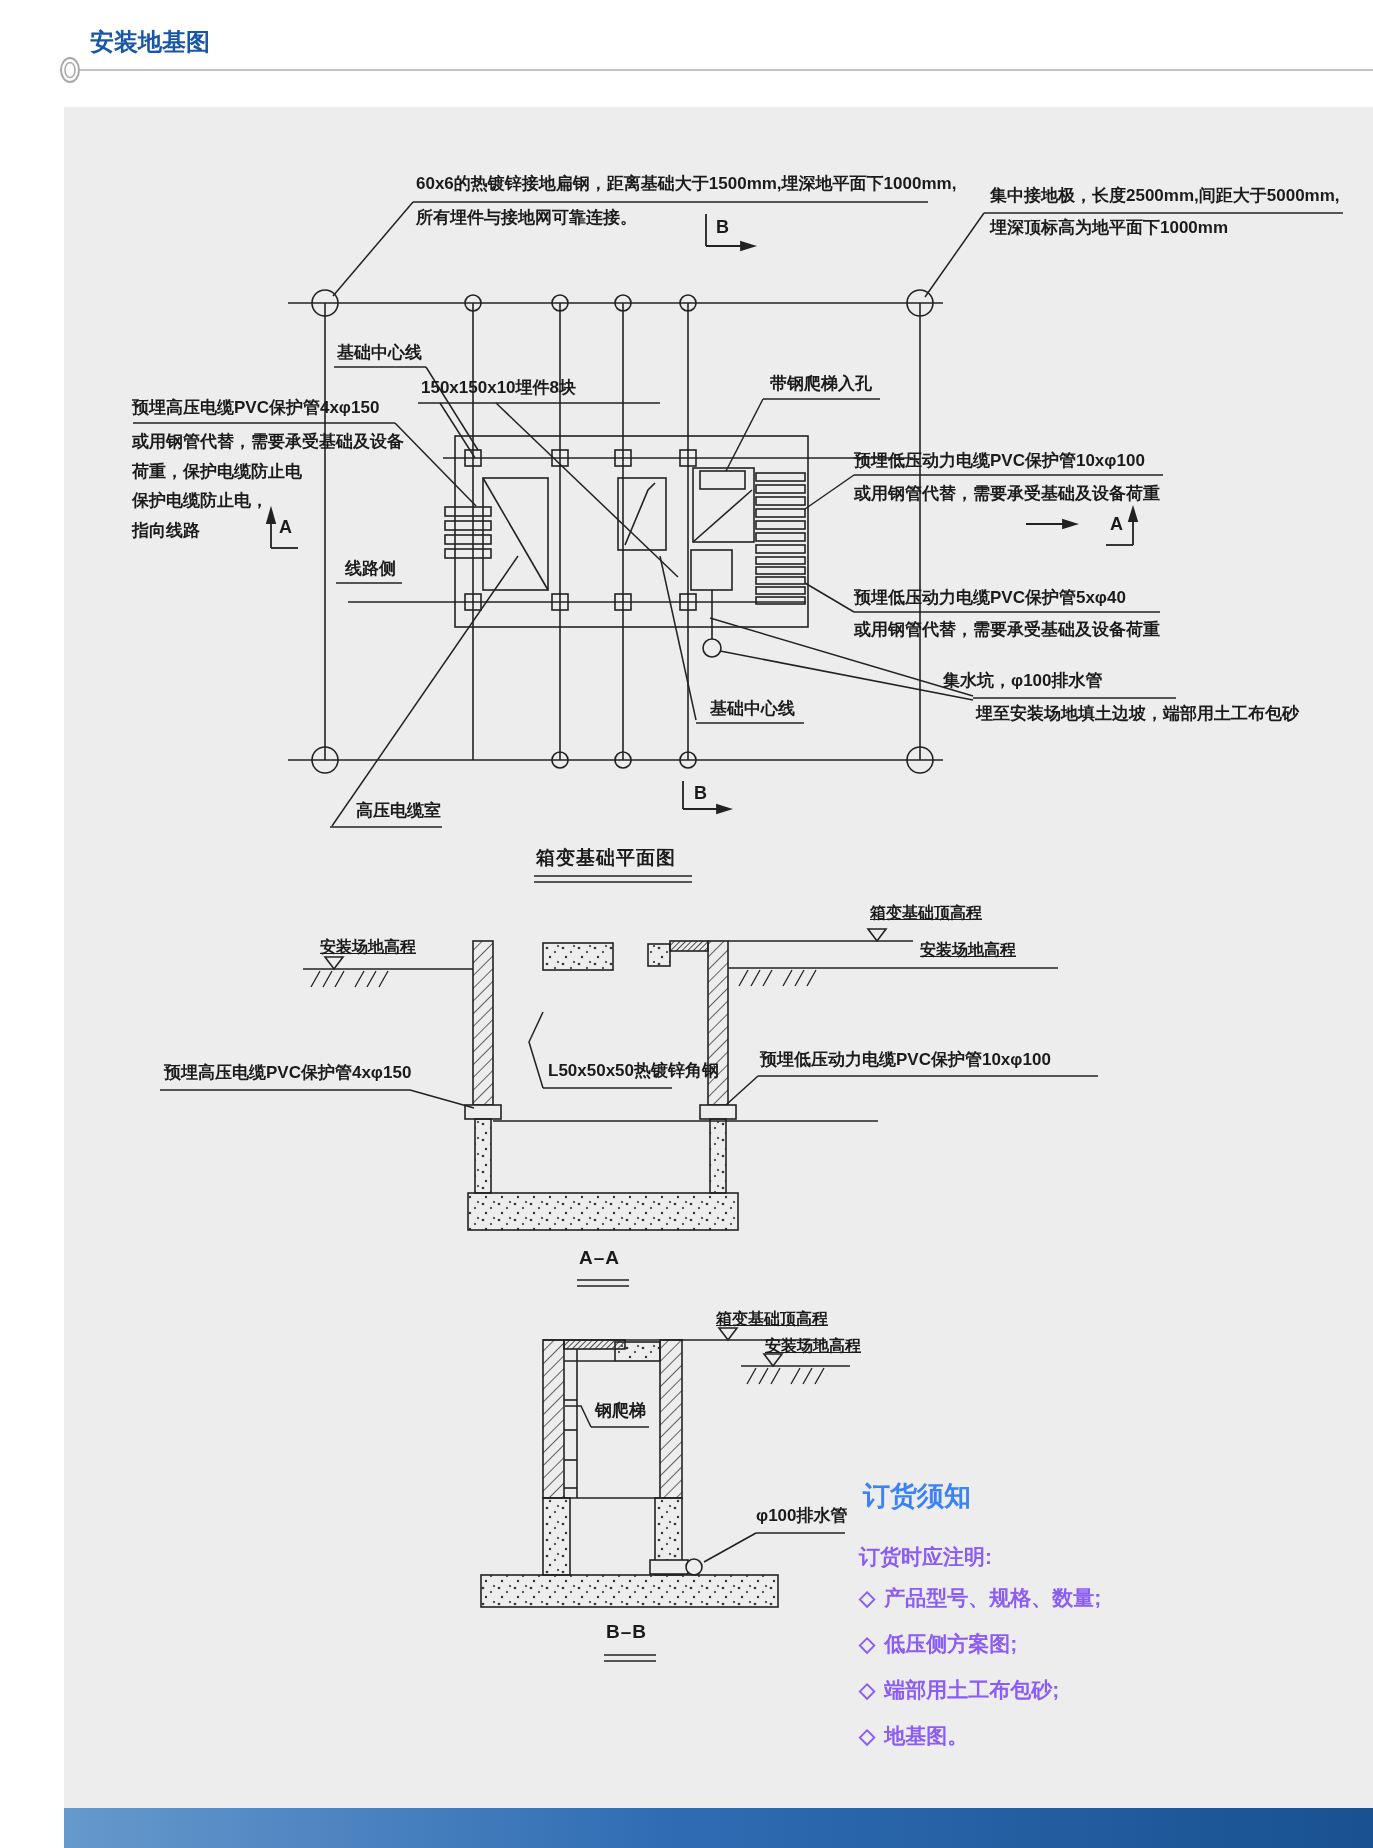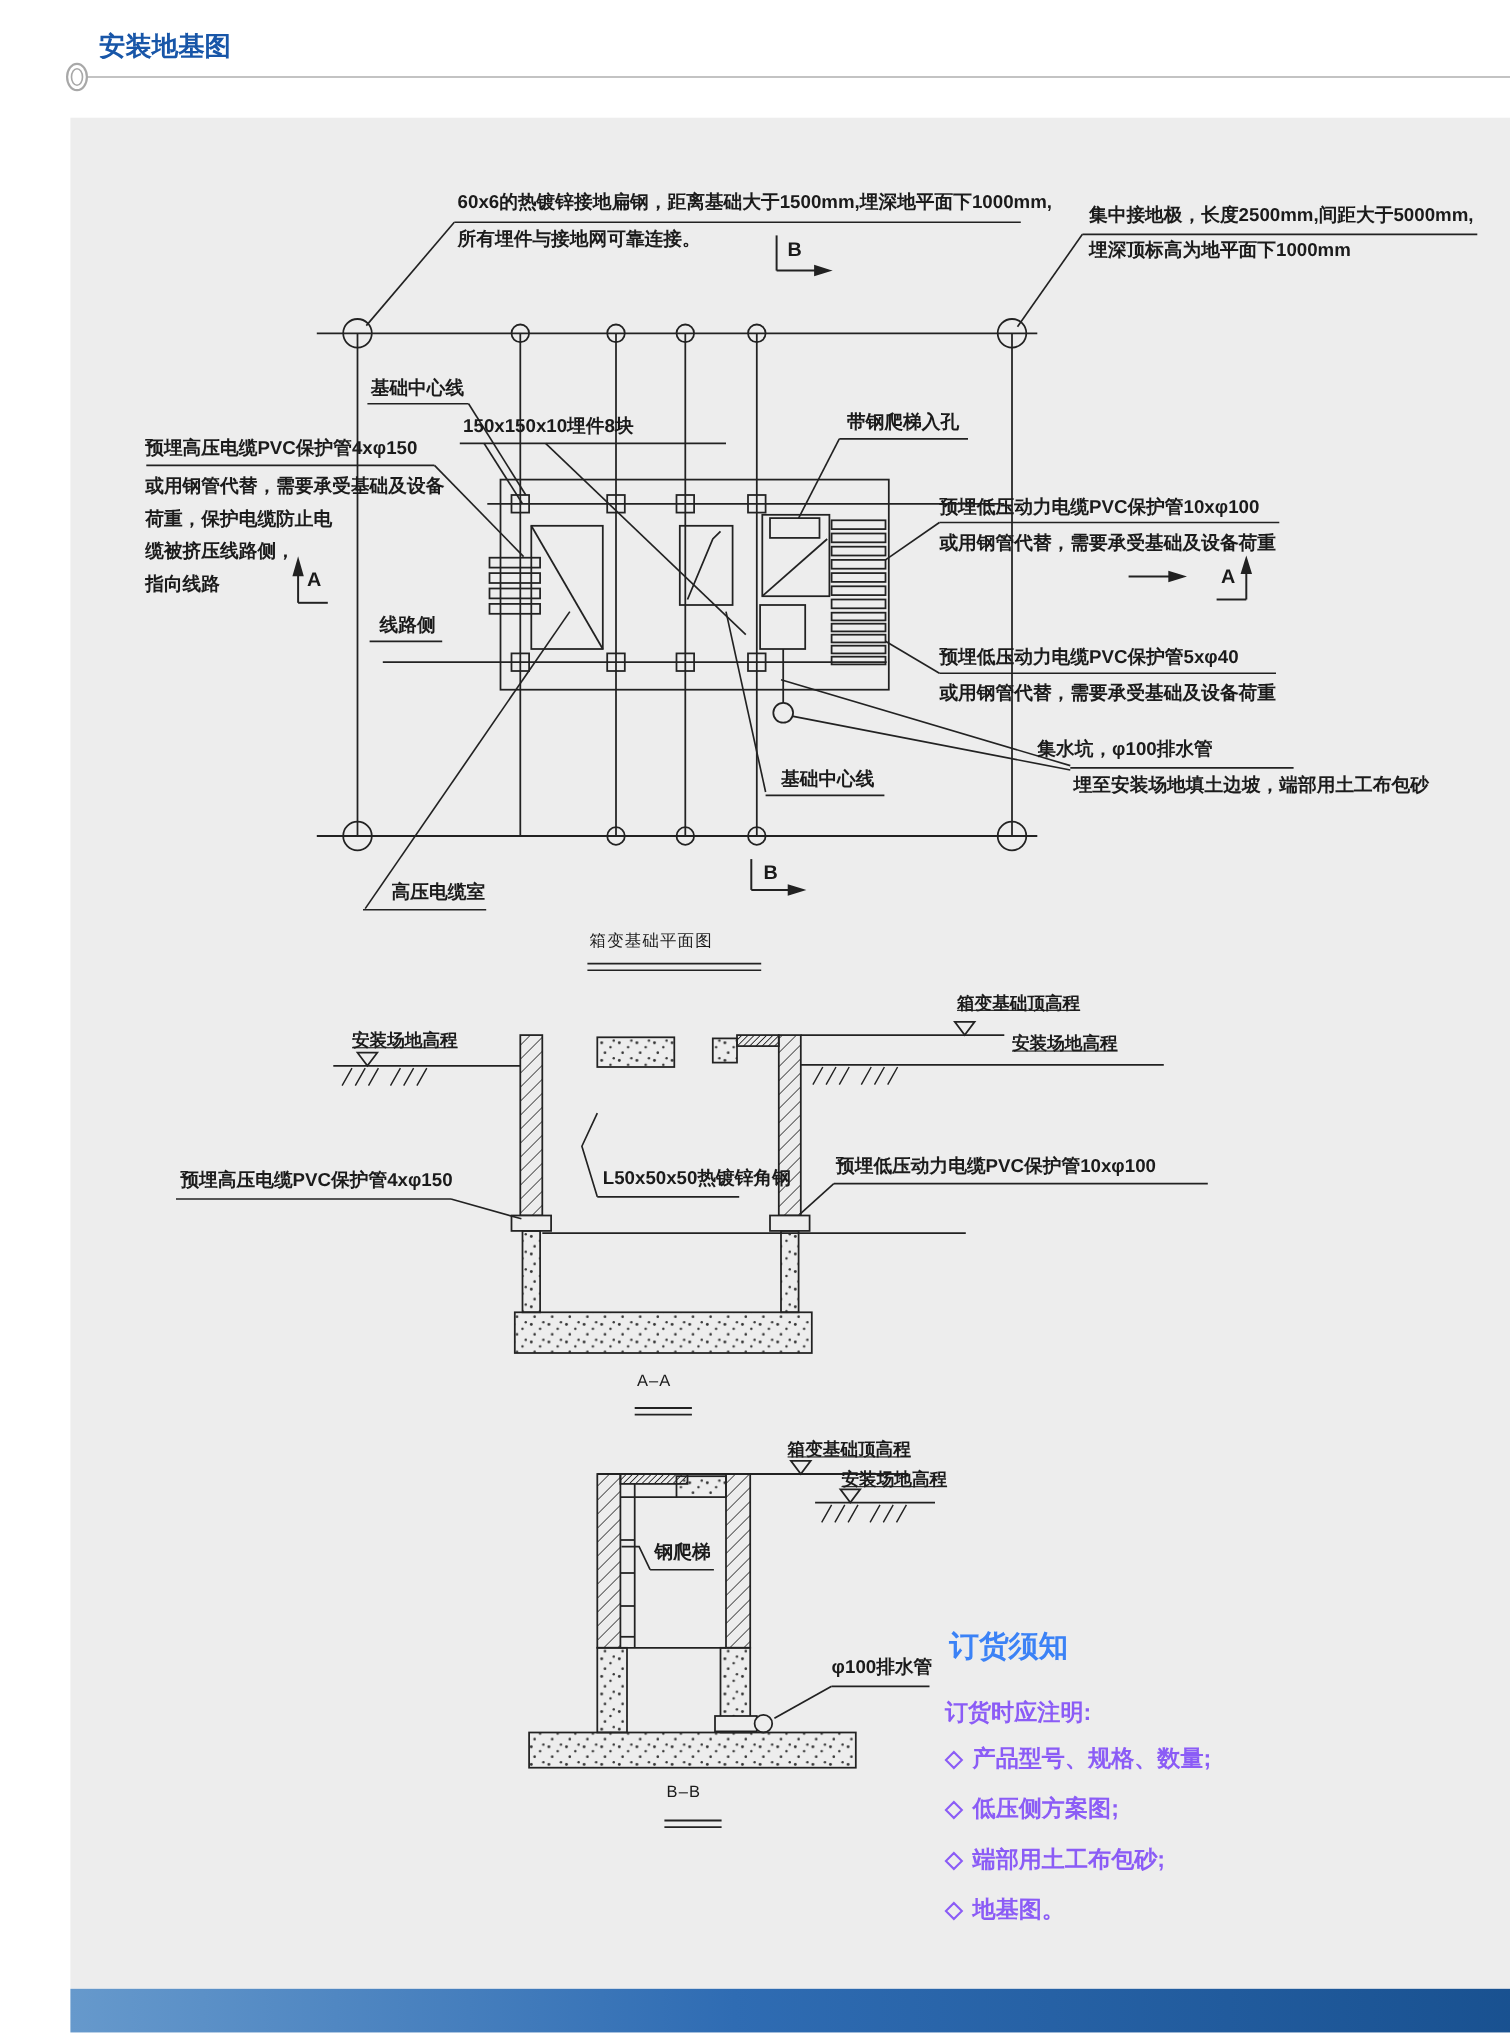--- a/index.html
+++ b/index.html
@@ -6,21 +6,21 @@
   .page{position:relative;width:1373px;height:1848px;background:#ffffff;overflow:hidden;
         font-family:"Liberation Sans",sans-serif;margin-left:48px;}
   .panel{position:absolute;left:16px;top:107px;width:1341px;height:1701px;background:#ededed;}
   .footer-bar{position:absolute;left:16px;top:1808px;width:1341px;height:40px;
               background:linear-gradient(to right,#6699cc 0%,#2f6cb3 45%,#18508f 100%);}
   .lineart{position:absolute;left:0;top:0;width:1373px;height:1848px;}
   .page-title{position:absolute;left:42px;top:26px;font-size:24px;font-weight:700;color:#1856a8;white-space:nowrap;}
   .lbl{position:absolute;font-size:17px;font-weight:700;color:#1b1b1b;white-space:nowrap;line-height:1.1;}
   .s16{font-size:16px;text-decoration:underline;}
   .marker{font-size:18px;font-weight:700;}
-  .sec-title{font-size:15px;font-weight:400;letter-spacing:1px;}
+  .sec-title{font-size:19px;font-weight:700;letter-spacing:1px;}
   .ord-head{position:absolute;font-size:27px;font-weight:700;color:#3b82f6;white-space:nowrap;}
   .ord{position:absolute;font-size:21px;font-weight:600;color:#8b5cf6;white-space:nowrap;}
   .ord .bullet{margin-right:9px;}
 </style>
 </head>
 <body>
 
 <div class="page">
 
   <div class="panel"></div>
@@ -229,21 +229,21 @@
   <div class="lbl" style="left:368px;top:175px">60x6的热镀锌接地扁钢，距离基础大于1500mm,埋深地平面下1000mm,</div>
   <div class="lbl" style="left:368px;top:209px">所有埋件与接地网可靠连接。</div>
   <div class="lbl" style="left:942px;top:187px">集中接地极，长度2500mm,间距大于5000mm,</div>
   <div class="lbl" style="left:942px;top:219px">埋深顶标高为地平面下1000mm</div>
   <div class="lbl" style="left:289px;top:344px">基础中心线</div>
   <div class="lbl" style="left:373px;top:379px">150x150x10埋件8块</div>
   <div class="lbl" style="left:722px;top:375px">带钢爬梯入孔</div>
   <div class="lbl" style="left:84px;top:399px">预埋高压电缆PVC保护管4xφ150</div>
   <div class="lbl" style="left:84px;top:433px">或用钢管代替，需要承受基础及设备</div>
   <div class="lbl" style="left:84px;top:463px">荷重，保护电缆防止电</div>
-  <div class="lbl" style="left:84px;top:492px">缆被挤压线路侧，</div>
+  <div class="lbl" style="left:84px;top:492px">保护电缆防止电，</div>
   <div class="lbl" style="left:84px;top:522px">指向线路</div>
   <div class="lbl marker" style="left:231px;top:518px">A</div>
   <div class="lbl" style="left:297px;top:560px">线路侧</div>
   <div class="lbl" style="left:806px;top:452px">预埋低压动力电缆PVC保护管10xφ100</div>
   <div class="lbl" style="left:806px;top:485px">或用钢管代替，需要承受基础及设备荷重</div>
   <div class="lbl marker" style="left:1062px;top:515px">A</div>
   <div class="lbl" style="left:806px;top:589px">预埋低压动力电缆PVC保护管5xφ40</div>
   <div class="lbl" style="left:806px;top:621px">或用钢管代替，需要承受基础及设备荷重</div>
   <div class="lbl" style="left:895px;top:672px">集水坑，φ100排水管</div>
   <div class="lbl" style="left:928px;top:705px">埋至安装场地填土边坡，端部用土工布包砂</div>

